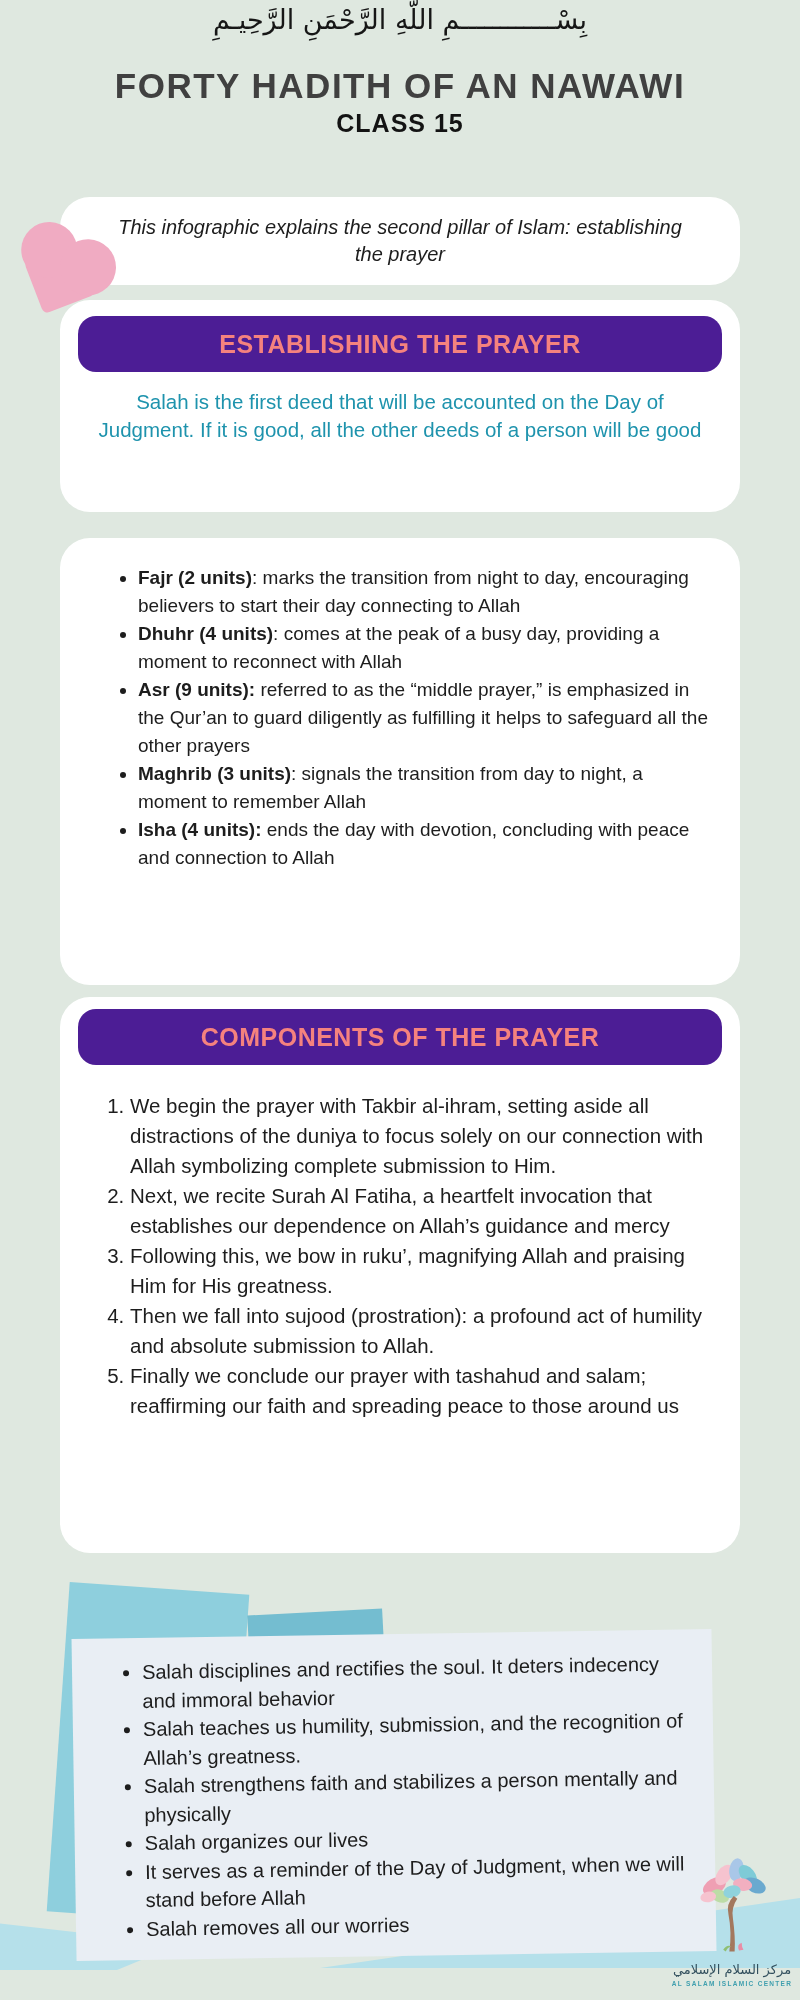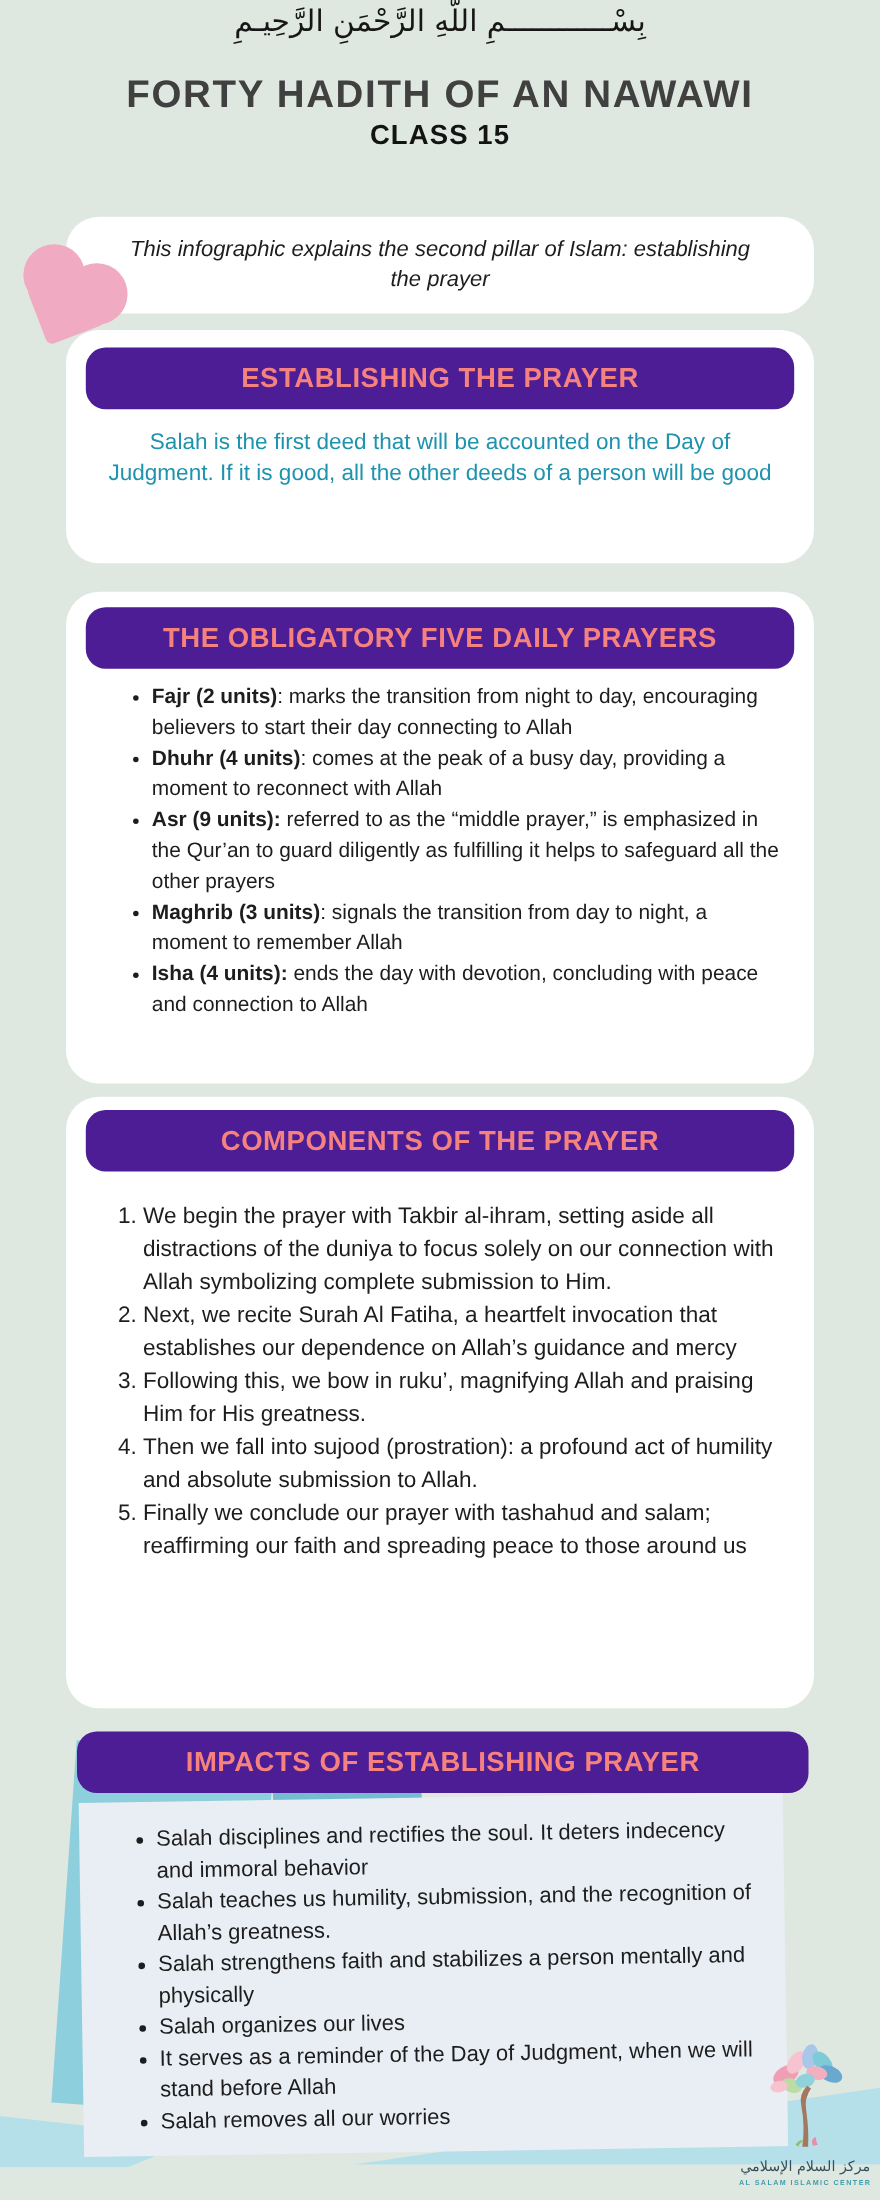--- a/index.html
+++ b/index.html
@@ -86,21 +86,20 @@
   <div class="heart-wrap">
     <div class="heart"></div>
   </div>
 
   <div class="card establishing-card">
     <div class="pill">ESTABLISHING THE PRAYER</div>
     <div class="establishing-body">Salah is the first deed that will be accounted on the Day of Judgment. If it is good, all the other deeds of a person will be good</div>
   </div>
 
   <div class="card obligatory-card">
-    <div class="pill">THE OBLIGATORY FIVE DAILY PRAYERS</div>
     <ul class="prayer-list">
 
         <li><b>Fajr (2 units)</b><span>: marks the transition from night to day, encouraging believers to start their day connecting to Allah</span></li>
 
         <li><b>Dhuhr (4 units)</b><span>: comes at the peak of a busy day, providing a moment to reconnect with Allah</span></li>
 
         <li><b>Asr (9 units):</b><span> referred to as the “middle prayer,” is emphasized in the Qur’an to guard diligently as fulfilling it helps to safeguard all the other prayers</span></li>
 
         <li><b>Maghrib (3 units)</b><span>: signals the transition from day to night, a moment to remember Allah</span></li>
 
@@ -139,21 +138,20 @@
 
           <li>Salah strengthens faith and stabilizes a person mentally and physically</li>
 
           <li>Salah organizes our lives</li>
 
           <li>It serves as a reminder of the Day of Judgment, when we will stand before Allah</li>
 
           <li>Salah removes all our worries</li>
         </ul>
     </div>
-    <div class="pill">IMPACTS OF ESTABLISHING PRAYER</div>
 
     <div class="logo">
       <svg viewBox="0 0 100 112" width="88" height="99">
         <g>
           <ellipse cx="30" cy="32" rx="14" ry="9" transform="rotate(-30 30 32)" fill="#ef9fb3"></ellipse>
           <ellipse cx="41" cy="19" rx="13" ry="8" transform="rotate(-55 41 19)" fill="#f6c3cf"></ellipse>
           <ellipse cx="55" cy="13" rx="13" ry="8" transform="rotate(-80 55 13)" fill="#a9c7e8"></ellipse>
           <ellipse cx="68" cy="19" rx="13" ry="8" transform="rotate(50 68 19)" fill="#7ecbd7"></ellipse>
           <ellipse cx="76" cy="31" rx="13" ry="8" transform="rotate(25 76 31)" fill="#6aa9cf"></ellipse>
           <ellipse cx="62" cy="30" rx="11" ry="7" transform="rotate(10 62 30)" fill="#f2afc0"></ellipse>

